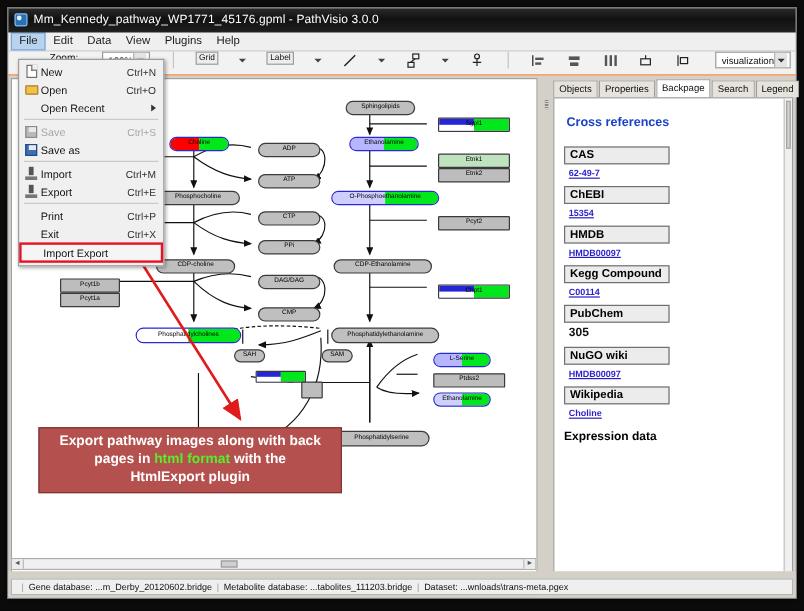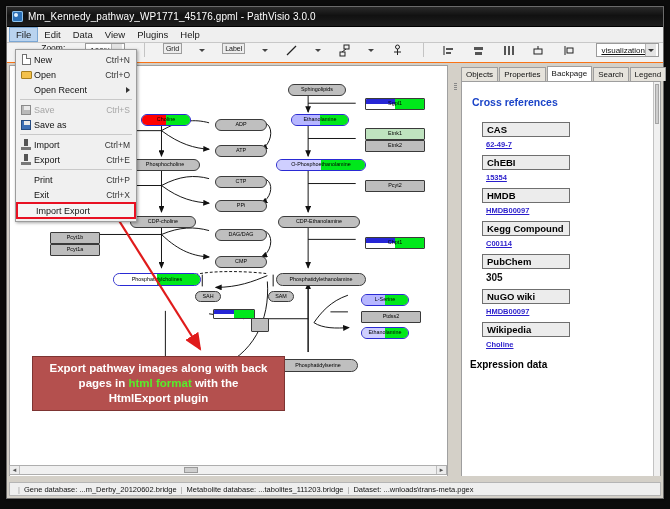--- a/index.html
+++ b/index.html
@@ -66,21 +66,21 @@
   .combo .cv { flex: 1; white-space: nowrap; }
   .combo .arw {
     width: 11px; height: 12px; background: #e4e4e4; border-left: 1px solid #b3b3b3;
     display: flex; align-items: center; justify-content: center;
   }
   .combo .arw::after {
     content: ""; border-left: 3px solid transparent; border-right: 3px solid transparent;
     border-top: 3px solid #333;
   }
   .zoom-combo { width: 66px; }
-  .vis-combo { width: 72px; text-decoration: underline; }
+  .vis-combo { width: 72px; }
   .tb-btn {
     width: 15px; height: 15px; display: flex; align-items: center; justify-content: center;
     color: #333;
   }
   .tb-btn svg { display:block; }
   .drop-arw {
     width: 8px; height: 14px; display: flex; align-items: center; justify-content: center;
   }
   .drop-arw::after {
     content:""; border-left:3px solid transparent; border-right:3px solid transparent;
@@ -122,21 +122,21 @@
     position: absolute; left: 2px; top: 18px; width: 5px; bottom: 20px;
     background: #d4d0c8;
   }
   .side-grip::before {
     content:""; position:absolute; left:1px; top:0; width:3px; height:8px;
     background: repeating-linear-gradient(180deg,#888 0 1px,transparent 1px 2px);
   }
   .xref-title {
     color: #1b44c8; font-weight: bold; font-size: 10.5px; margin: 8px 16px 14px 2px;
   }
-  .xref-row { margin-bottom: 6px; margin-left: 12px; }
+  .xref-row { margin-bottom: 6px; }
   .xref-head {
     background: #ececec; border: 1px solid #6f6f6f; font-weight: bold;
     font-size: 9.5px; padding: 1px 4px; color: #000; width: 88px;
   }
   .xref-val {
     font-size: 7.5px; margin: 3px 0 0 4px; color: #111;
   }
   .xref-val a { color: #2a1ecb; text-decoration: underline; font-weight: bold; }
   .xref-plain { font-size: 10px; margin: 3px 0 0 4px; color:#111; font-weight:bold;}
   .expr { font-weight: bold; font-size: 10px; color:#000; margin-top: 10px; }

